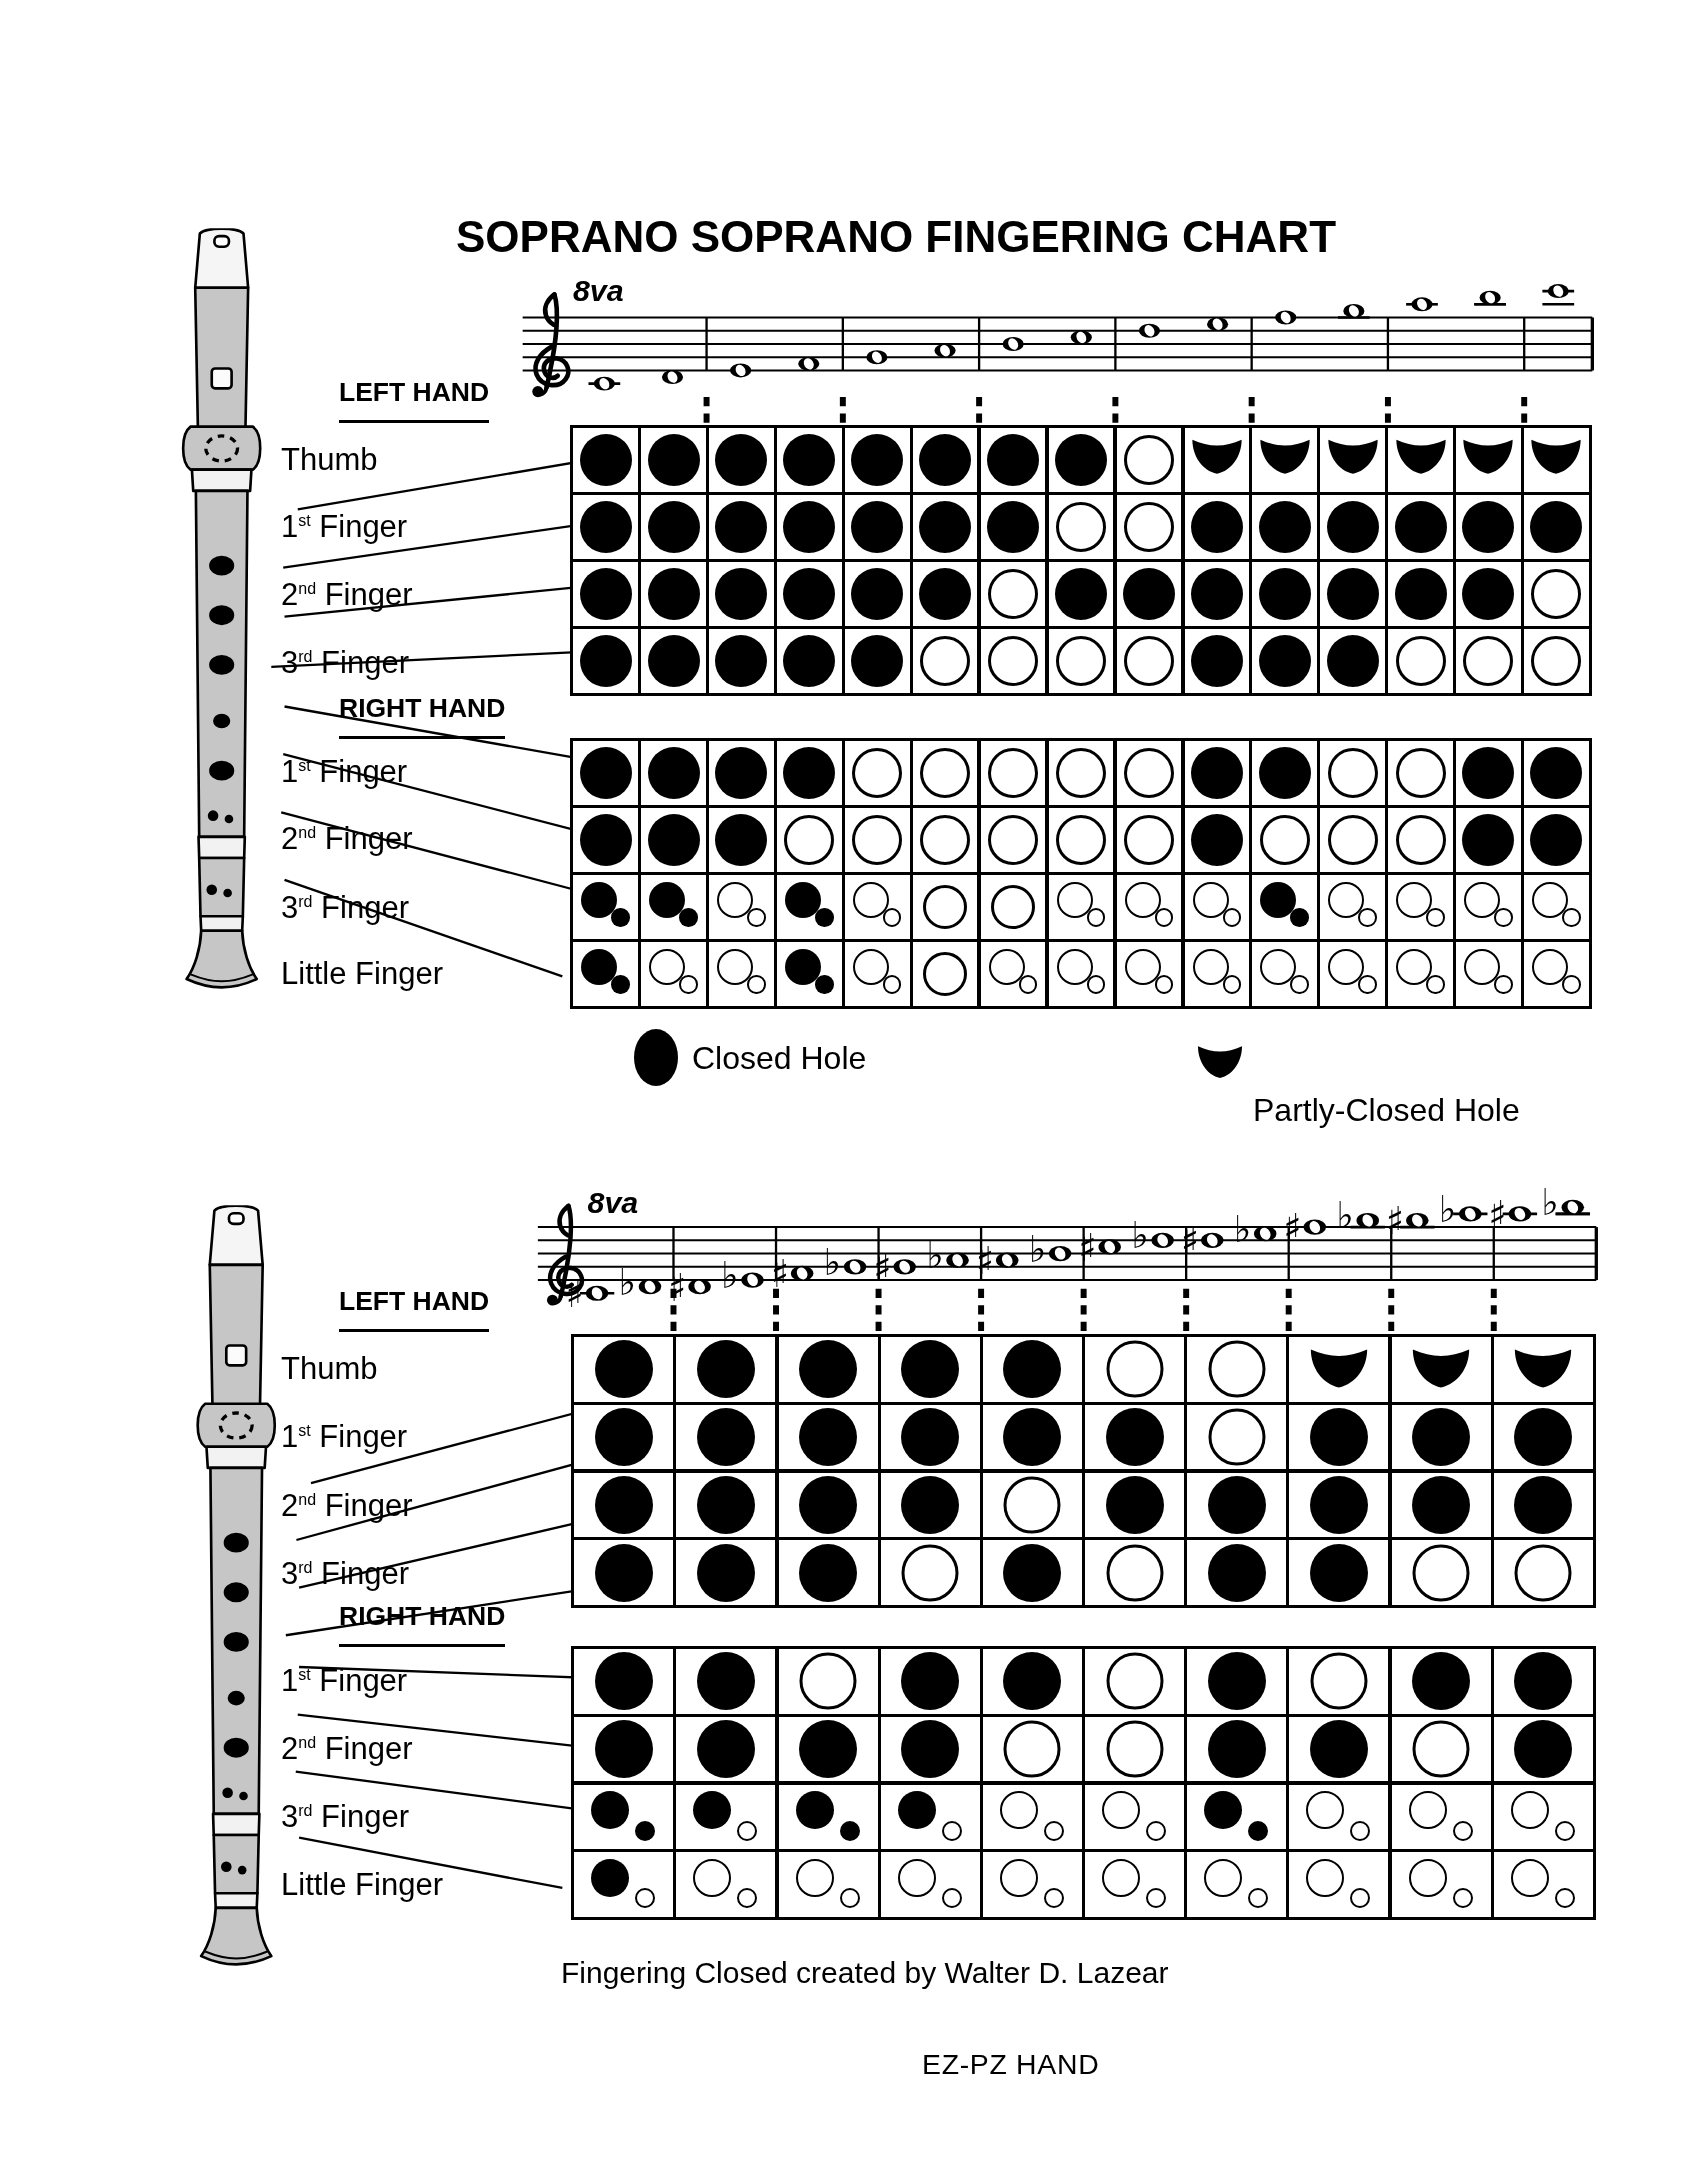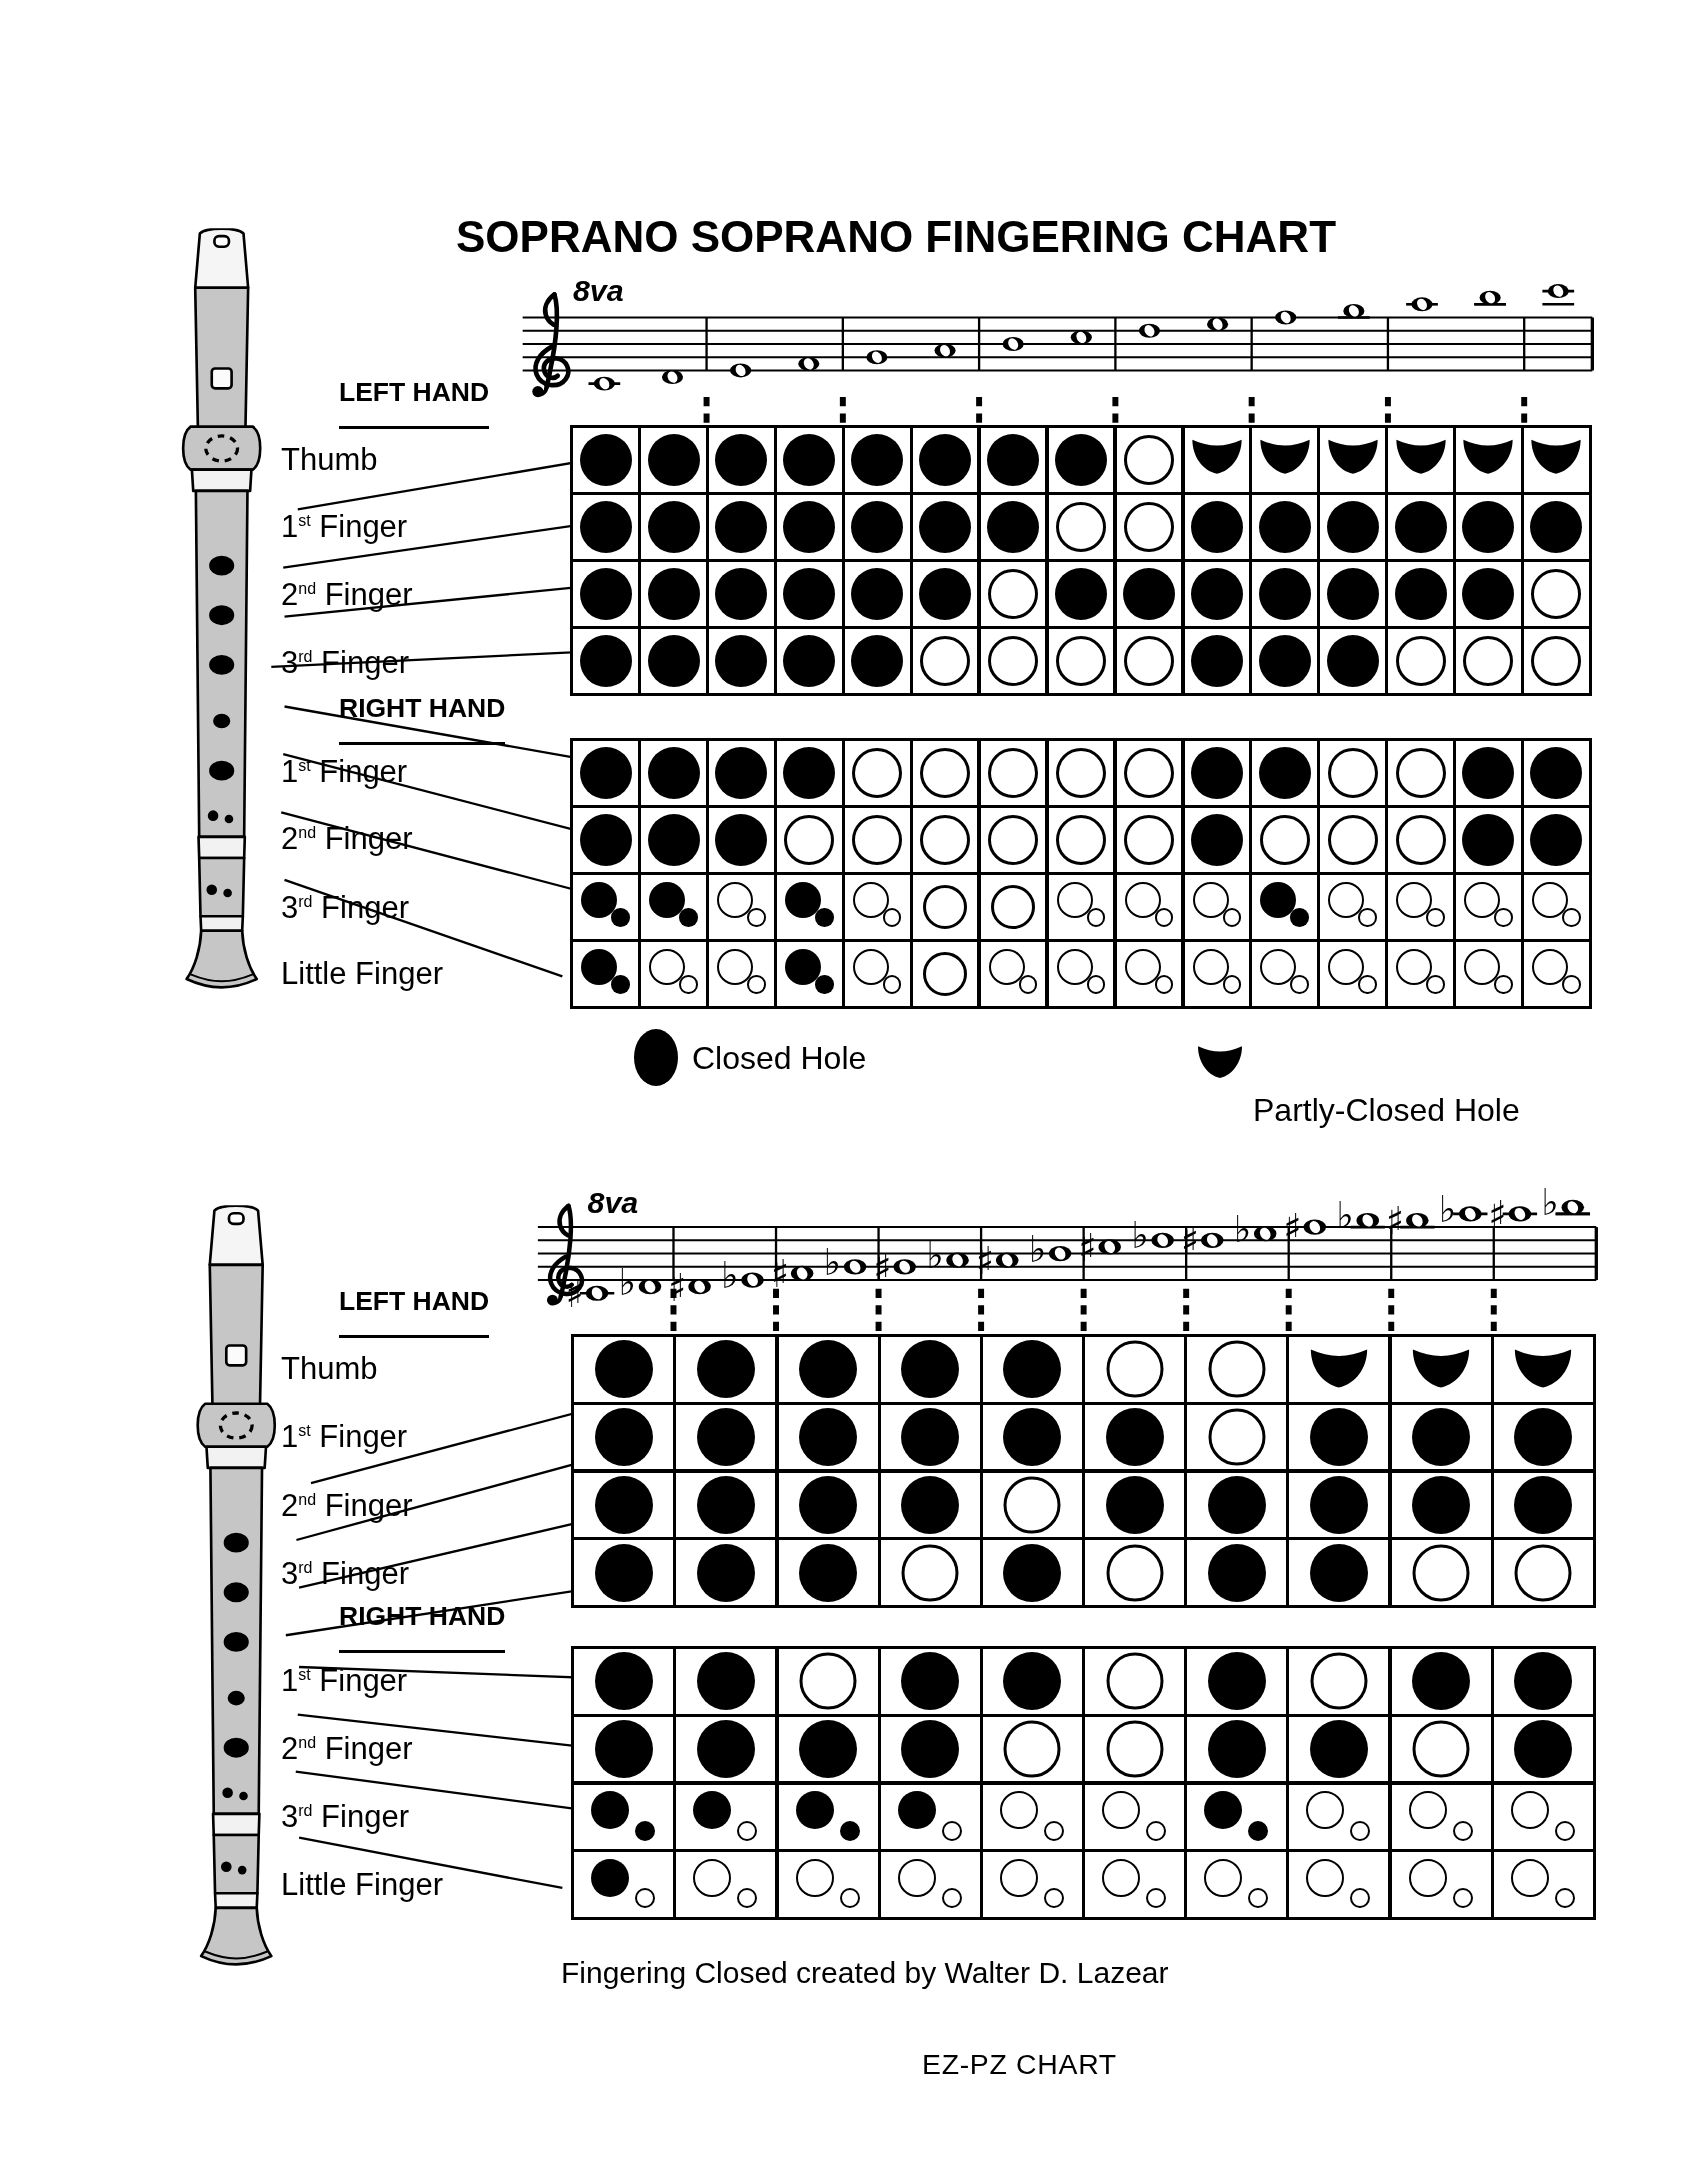--- a/index.html
+++ b/index.html
@@ -1,21 +1,21 @@
 <!DOCTYPE html>
 <html style="font-size:10.6px"><head>
 <meta charset="utf-8">
 <style>
   html,body{margin:0;padding:0;background:#fff;}
   body{width:1687px;height:2183px;position:relative;font-family:"Liberation Sans",sans-serif;color:#000;overflow:hidden;}
   #art{position:absolute;left:0;top:0;width:1687px;height:2183px;z-index:1;}
   .page-title{position:absolute;left:433px;top:183px;width:926px;text-align:center;
     font-size:44px;font-weight:bold;letter-spacing:0px;z-index:3;white-space:nowrap;}
   .hand-header{position:absolute;font-size:26.5px;font-weight:bold;border-bottom:3.3px solid #000;
-    padding-bottom:18px;z-index:3;white-space:nowrap;text-align:right;}
+    padding-bottom:12px;z-index:3;white-space:nowrap;text-align:right;}
   .finger-label{position:absolute;width:278px;text-align:left;font-size:31px;line-height:41px;z-index:3;white-space:nowrap;}
   .finger-label .sup{font-size:16px;position:relative;top:-10.6px;}
   .fingergrid{position:absolute;display:grid;background:#000;gap:3.3px;padding:3.3px;box-sizing:border-box;z-index:2;}
   .fcell{background:#fff;position:relative;overflow:hidden;}
   .hole{position:absolute;border-radius:50%;box-sizing:border-box;}
   .hole-closed{left:50%;top:50%;transform:translate(-50%,-50%);background:#000;width:var(--hw);height:var(--hh);}
   .hole-open{left:50%;top:50%;transform:translate(-50%,-50%);background:#fff;border:3.3px solid #000;width:var(--ow);height:var(--oh);}
   .hole-open-big{left:50%;top:50%;transform:translate(-50%,-50%);background:#fff;border:3.3px solid #000;width:var(--b1);height:var(--b1h);}
   .dbig{left:var(--bigl);top:var(--bigt);width:var(--bigd);height:var(--bigd);}
   .dsml{left:var(--sml);top:var(--smt);width:var(--smd);height:var(--smd);}
@@ -1031,14 +1031,14 @@
 <div>
   <span class="legend-closed-icon"></span>
   <span class="legend-text" style="left:692px;top:1040px;">Closed Hole</span>
   <svg class="legend-partly-icon" width="50" height="41" viewBox="0 0 100 80" preserveAspectRatio="none">
     <path d="M6,14 C36,28 64,28 94,14 C94,44 76,70 50,76 C24,70 6,44 6,14 Z" fill="#000"></path>
   </svg>
   <span class="legend-text" style="left:1253px;top:1092px;">Partly-Closed Hole</span>
 </div>
 
 <div class="credit-text">Fingering Closed created by Walter D. Lazear</div>
-<div class="brand-text">EZ-PZ CHART</div>
+<div class="brand-text">EZ-PZ HAND</div>
 
 
 </body></html>

